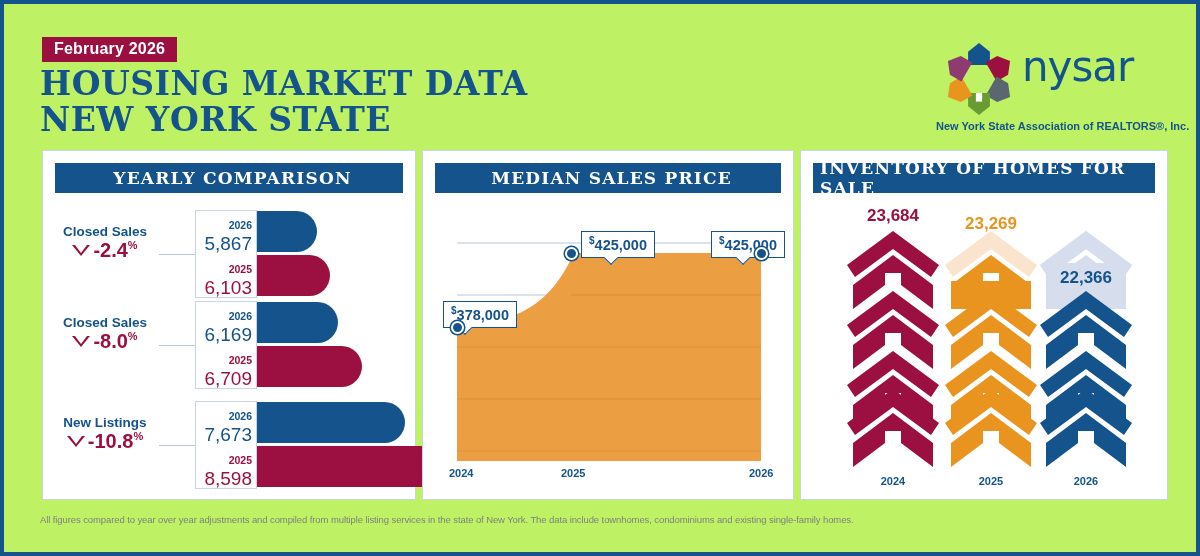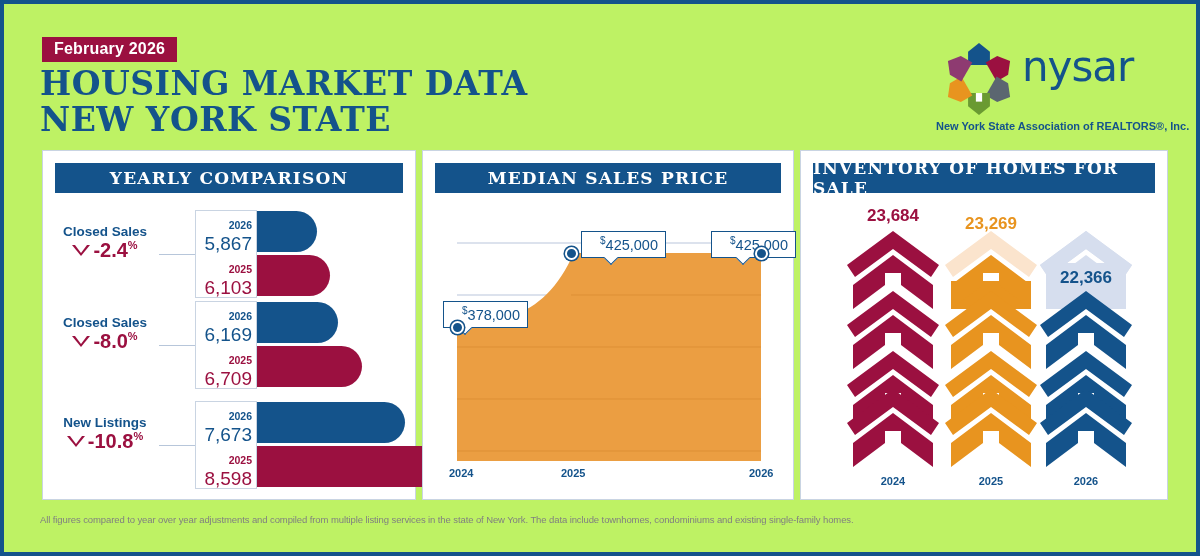--- a/index.html
+++ b/index.html
@@ -66,21 +66,21 @@
 
   .panel-head {
     position: absolute; left: 12px; right: 12px; top: 12px;
     height: 30px;
     background: #14538b;
     color: #ffffff;
     font-family: "DejaVu Serif", serif;
     font-weight: bold;
     font-size: 17px;
     letter-spacing: 1.2px;
-    display: flex; align-items: center; justify-content: center;
+    display: flex; align-items: center; justify-content: center; padding-left: 7px;
   }
 
   
   .yc-group { position: absolute; left: 0; width: 100%; height: 92px; }
   .yc-g0 { top: 57px; }
   .yc-g1 { top: 148px; }
   .yc-g2 { top: 248px; }
 
   .yc-label {
     position: absolute; left: 8px; top: 16px; width: 108px;
@@ -135,22 +135,22 @@
   .yc-bar.bot { top: 47px; background: #9b1040; }
 
   
   .msp-plot { position: absolute; left: 12px; top: 52px; right: 12px; bottom: 12px; }
   .msp-svg { position: absolute; left: 0; top: 0; width: 348px; height: 286px; }
   .callout {
     position: absolute;
     background: #ffffff;
     border: 1.6px solid #14538b;
     color: #14538b;
-    font-size: 14.5px; font-weight: normal;
-    padding: 4px 7px 5px 18px;
+    font-size: 14.5px; font-weight: bold;
+    padding: 4px 7px 5px 7px;
     line-height: 1;
     white-space: nowrap;
   }
   .callout sup { font-size: 10px; vertical-align: super; }
   .callout::after {
     content: ""; position: absolute;
     width: 9px; height: 9px;
     background: #ffffff;
     border-right: 1.6px solid #14538b;
     border-bottom: 1.6px solid #14538b;

